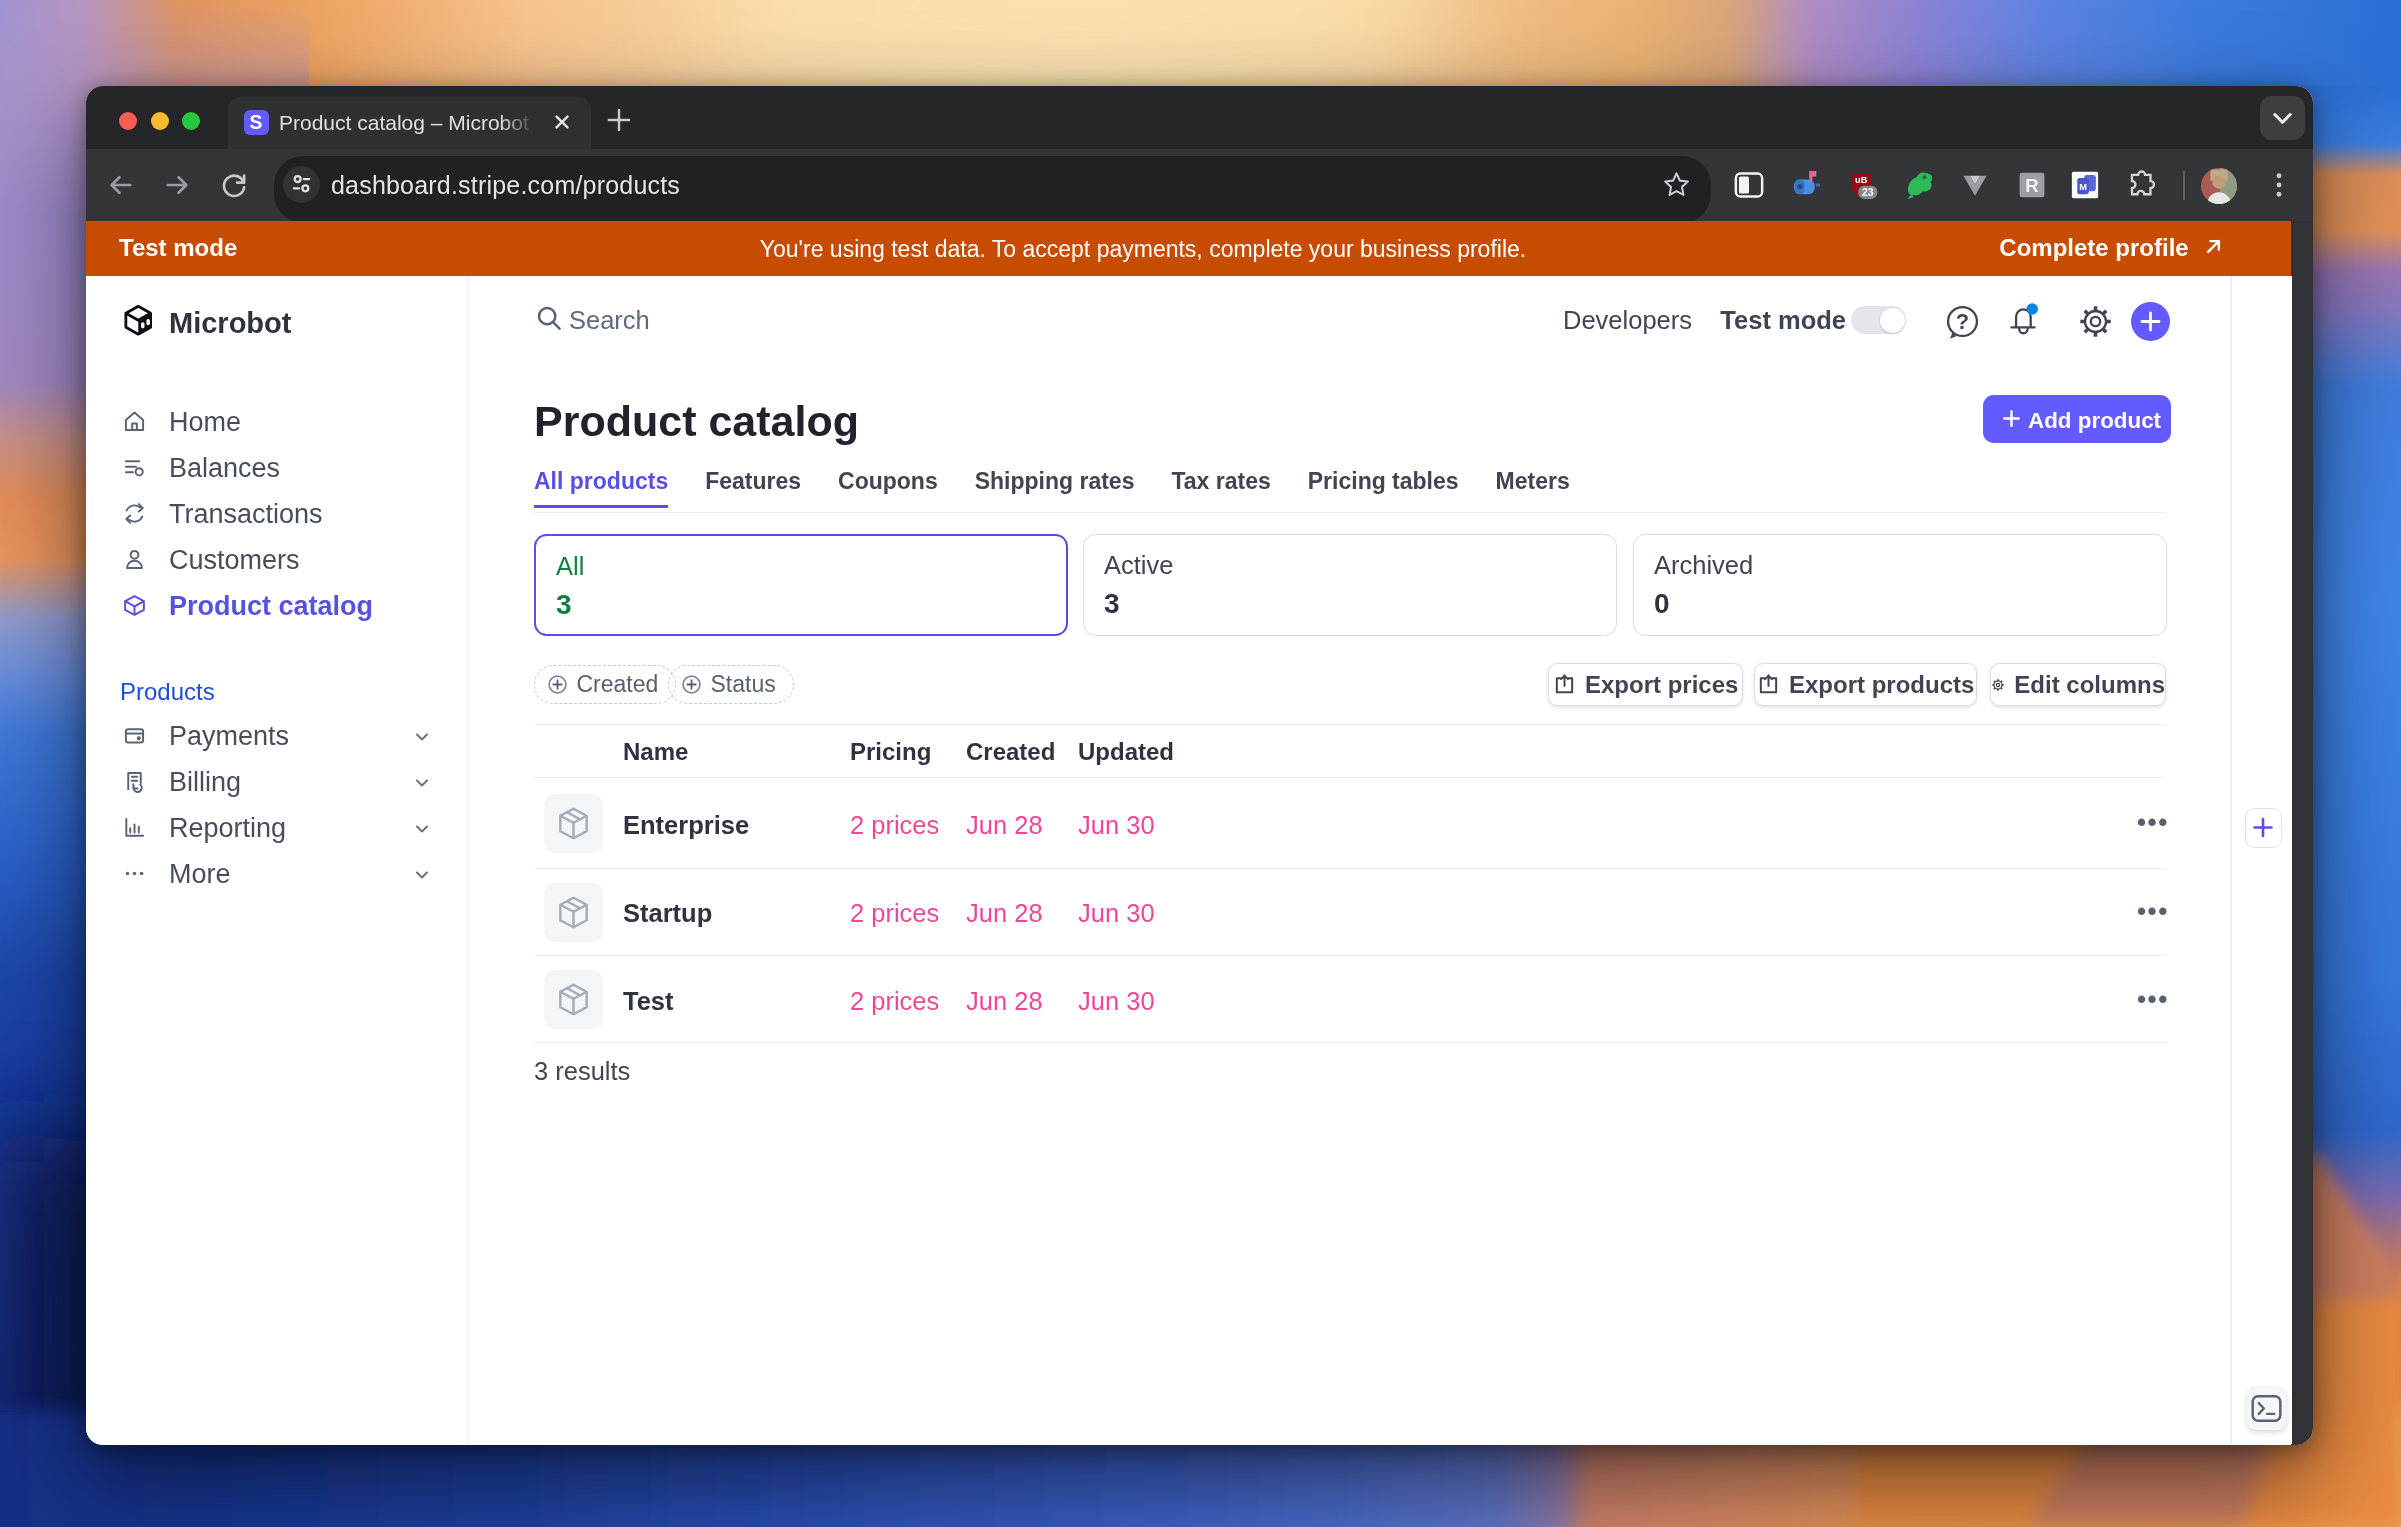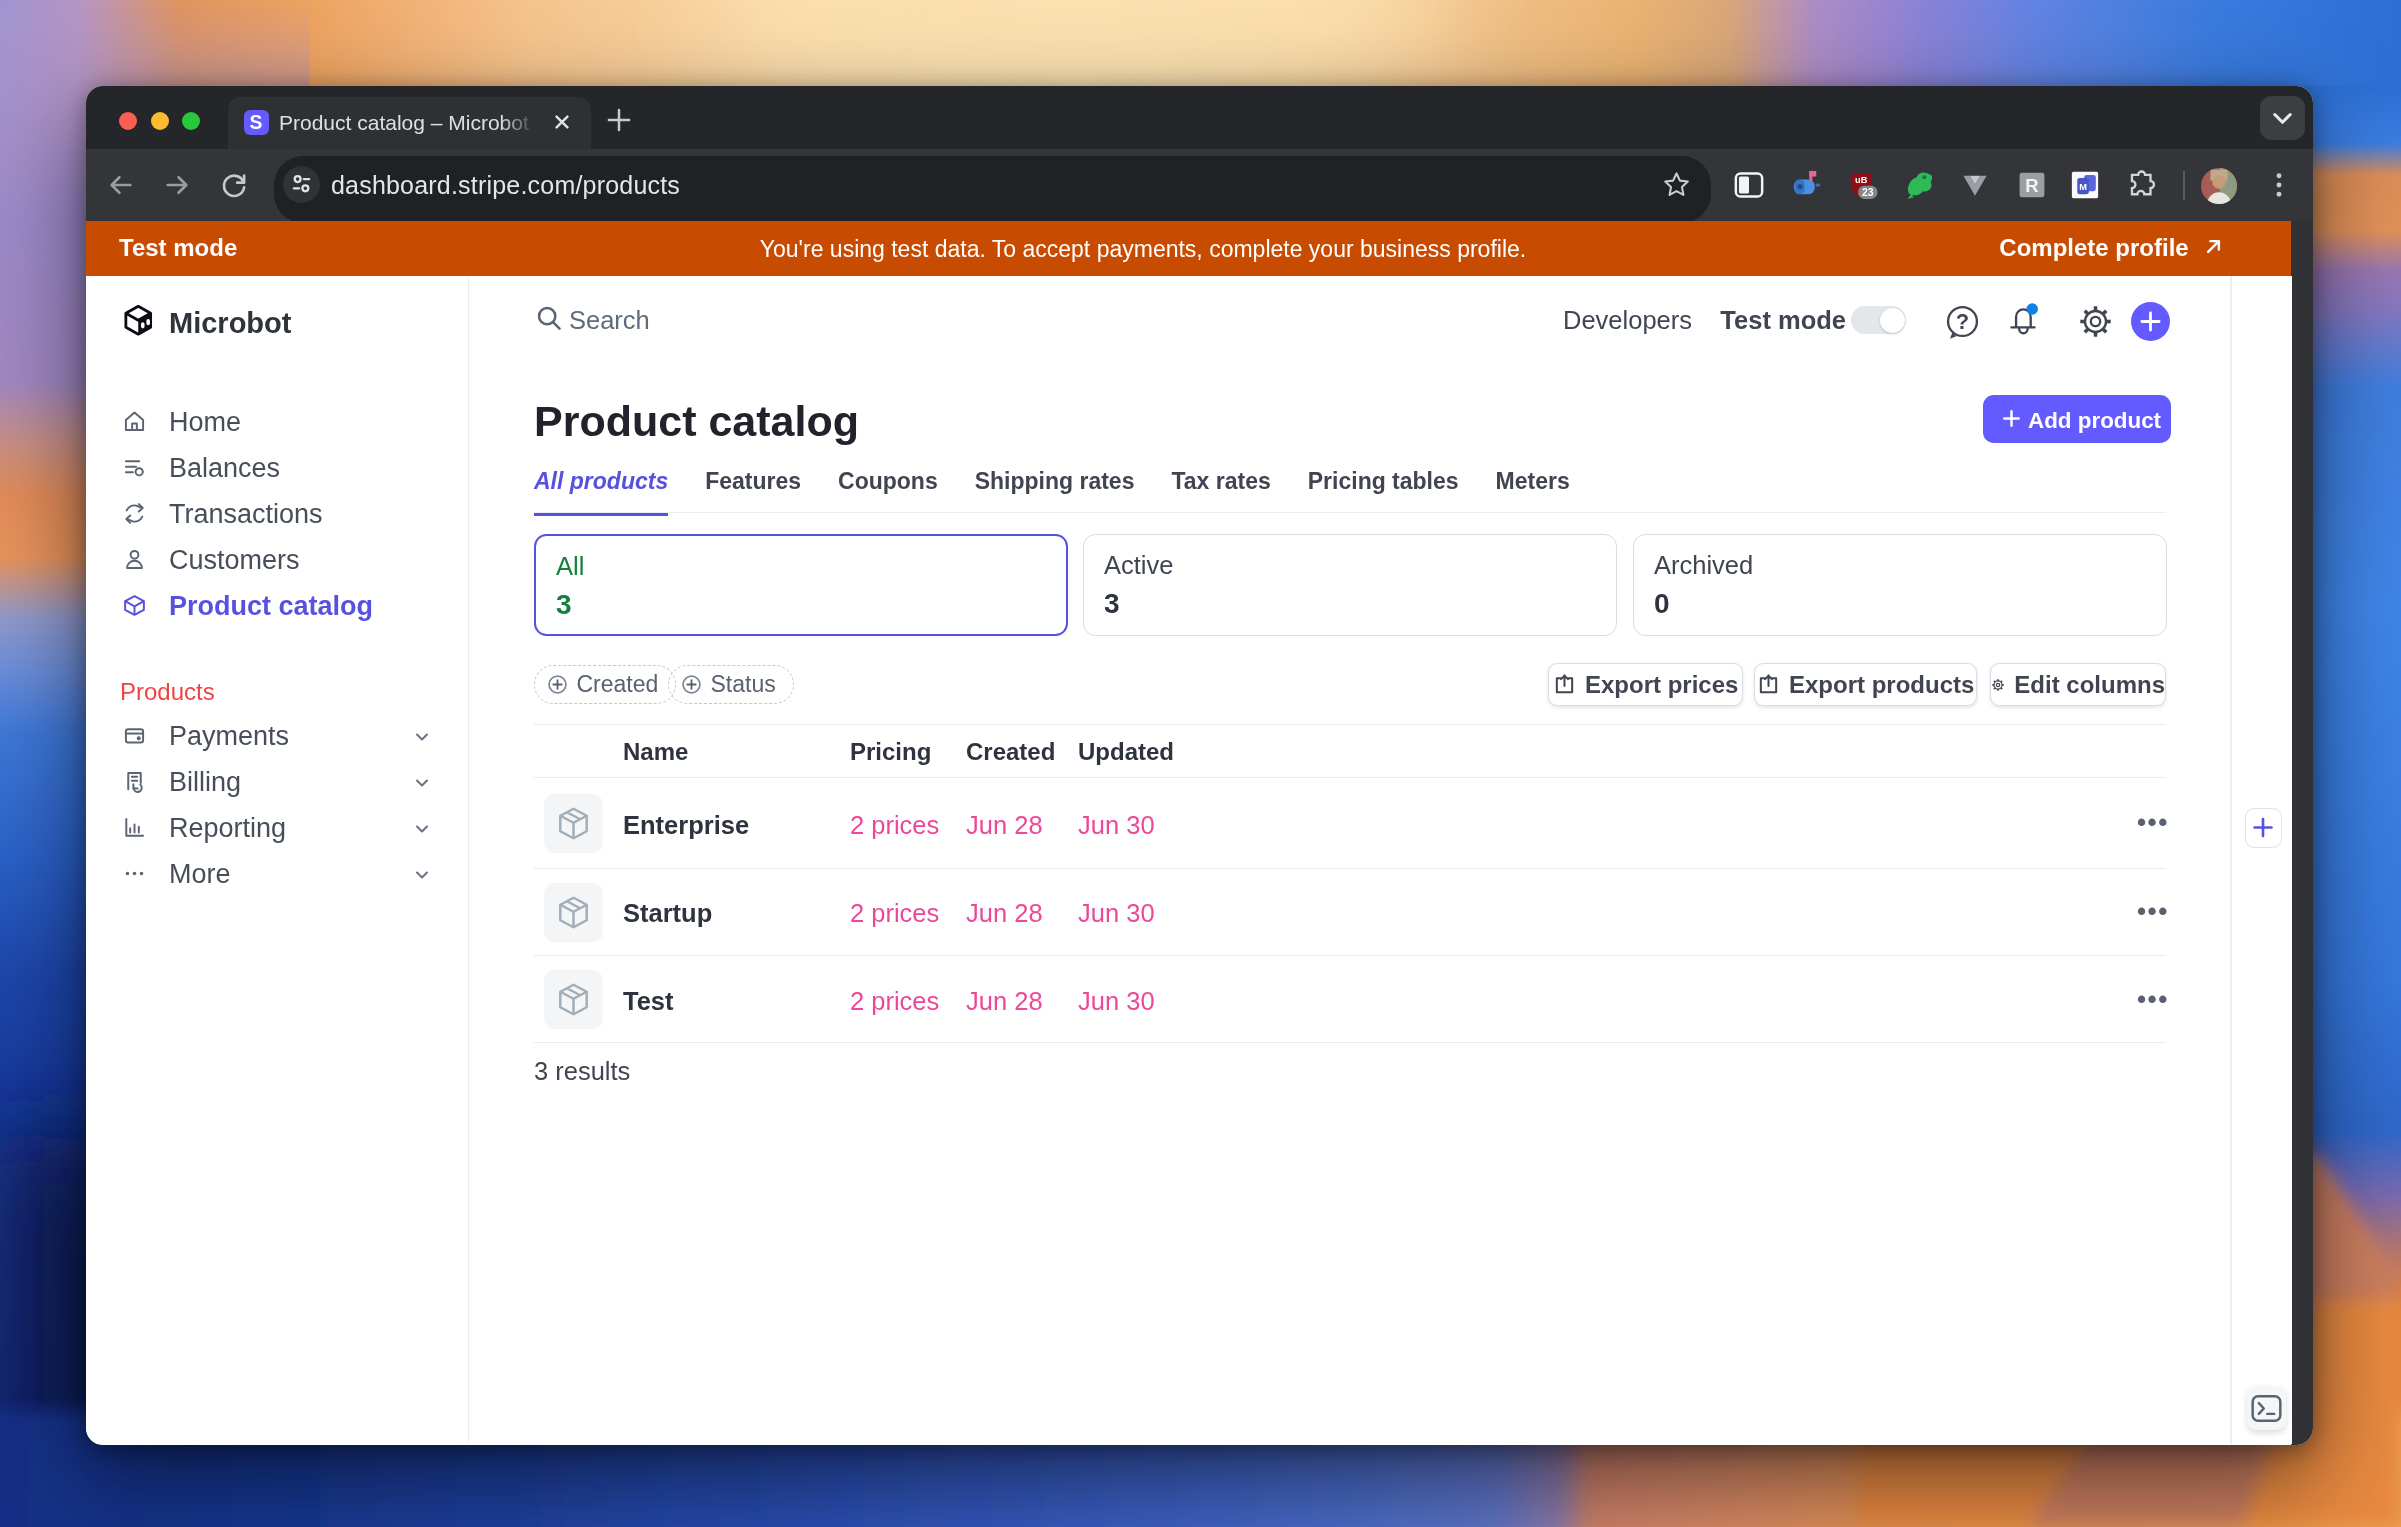--- a/index.html
+++ b/index.html
@@ -48,32 +48,32 @@
   
   .page { position:absolute; left:0; top:190px; width:2206px; height:1168px; background:#fff; }
   .sidebar { position:absolute; left:0; top:0; width:383px; height:100%; border-right:1.5px solid #ebeef1; }
   .logo { position:absolute; left:36px; top:28px; width:32.5px; height:32.5px; }
   .logotext { position:absolute; left:83px; top:31px; font-size:29px; font-weight:bold; color:#2f333c; }
   .nav { position:absolute; left:0; top:122px; width:100%; }
   .navitem { position:relative; height:46px; }
   .navitem .ic { position:absolute; left:36px; top:10.8px; width:25px; height:25px; }
   .navitem .lb { position:absolute; left:83px; top:8.5px; font-size:27px; color:#474e5a; }
   .navitem .lb.active { color:#5851df; font-weight:bold; }
-  .sechead { position:absolute; left:34px; top:402px; font-size:24px; color:#ef4444; }
+  .sechead { position:absolute; left:34px; top:402px; font-size:24px; color:#1d4ed8; }
   .nav2 { position:absolute; left:0; top:436px; width:100%; }
   .nav2 .chev { position:absolute; left:326px; top:14.7px; width:20px; height:20px; }
   
   .main { position:absolute; left:385px; top:0; width:1821px; height:100%; }
   .mtitle { position:absolute; left:63px; top:121px; font-size:43px; font-weight:bold; color:#21222c; }
   .addbtn { position:absolute; left:1512px; top:119px; width:188px; height:48px; background:#635bff;
     border-radius:10.8px; color:#fff; font-size:24px; font-weight:bold; white-space:nowrap; }
   .tabsrow { position:absolute; left:63px; top:192px; width:1632px; height:45px; border-bottom:1.5px solid #ebeef1;
     font-size:23px; font-weight:bold; color:#414552; }
   .tabsrow span { margin-right:37px; display:inline-block; }
-  .tabsrow .act { color:#5851df; border-bottom:3.1px solid #5851df; padding-bottom:18px;font-style:italic; }
+  .tabsrow .act { color:#5851df; border-bottom:3.1px solid #5851df; padding-bottom:10px; }
   .cards { position:absolute; left:63px; top:258px; width:1632px; height:102px; }
   .card { position:absolute; top:0; width:534px; height:102px; border-radius:12.4px; border:1.5px solid #d8dde3; background:#fff; }
   .card .t1 { position:absolute; left:20px; top:15.5px; font-size:25.5px; color:#414552; }
   .card .t2 { position:absolute; left:20px; top:53px; font-size:28px; font-weight:bold; color:#2f3340; }
   .card.sel { border:2.3px solid #5851df; }
   .card.sel .t1, .card.sel .t2 { color:#15803d; }
   .filters { position:absolute; left:63px; top:387px; width:1632px; height:43px; }
   .pill { position:absolute; top:2.3px; height:39px; border:1.5px dashed #c0c8d2; border-radius:19.3px;
     font-size:23px; color:#596171; display:flex; align-items:center; gap:7.7px; padding:0 17px 0 10.8px; }
   .ebtn { position:absolute; top:0; height:43px; background:#fff; border:1.5px solid #d8dde3; border-radius:9.3px;

